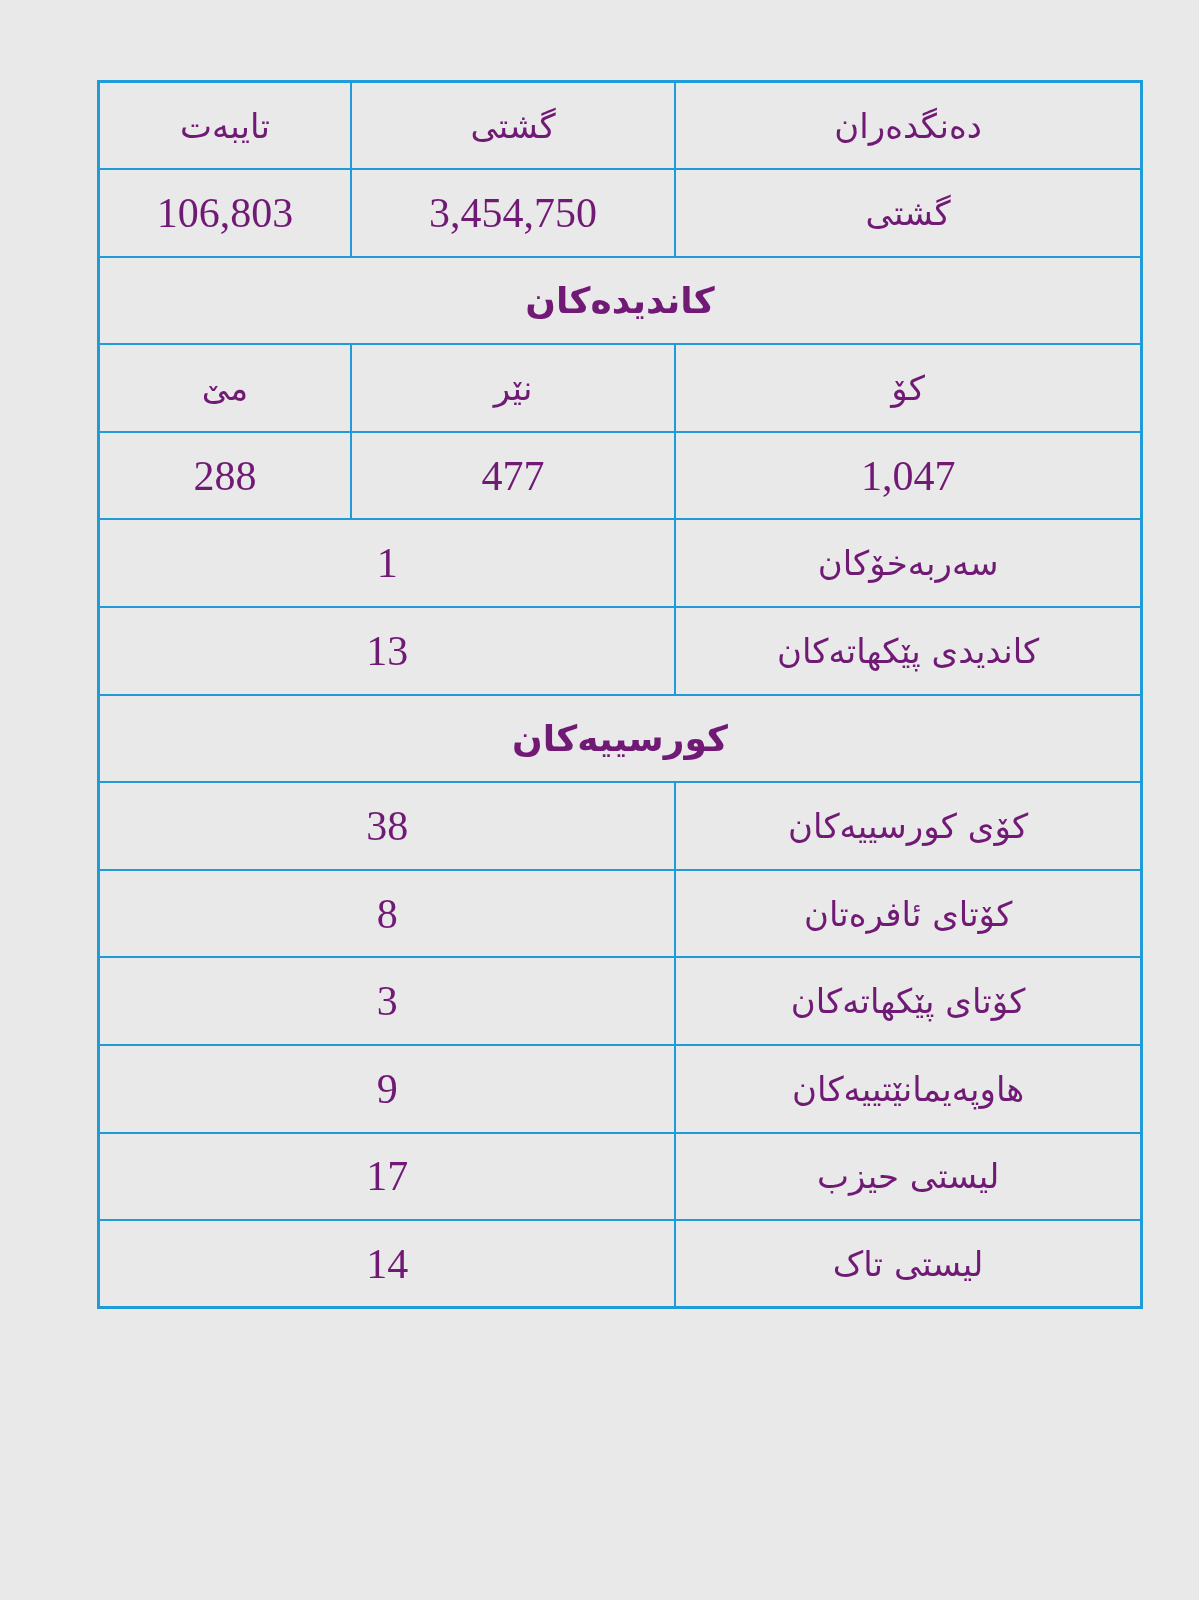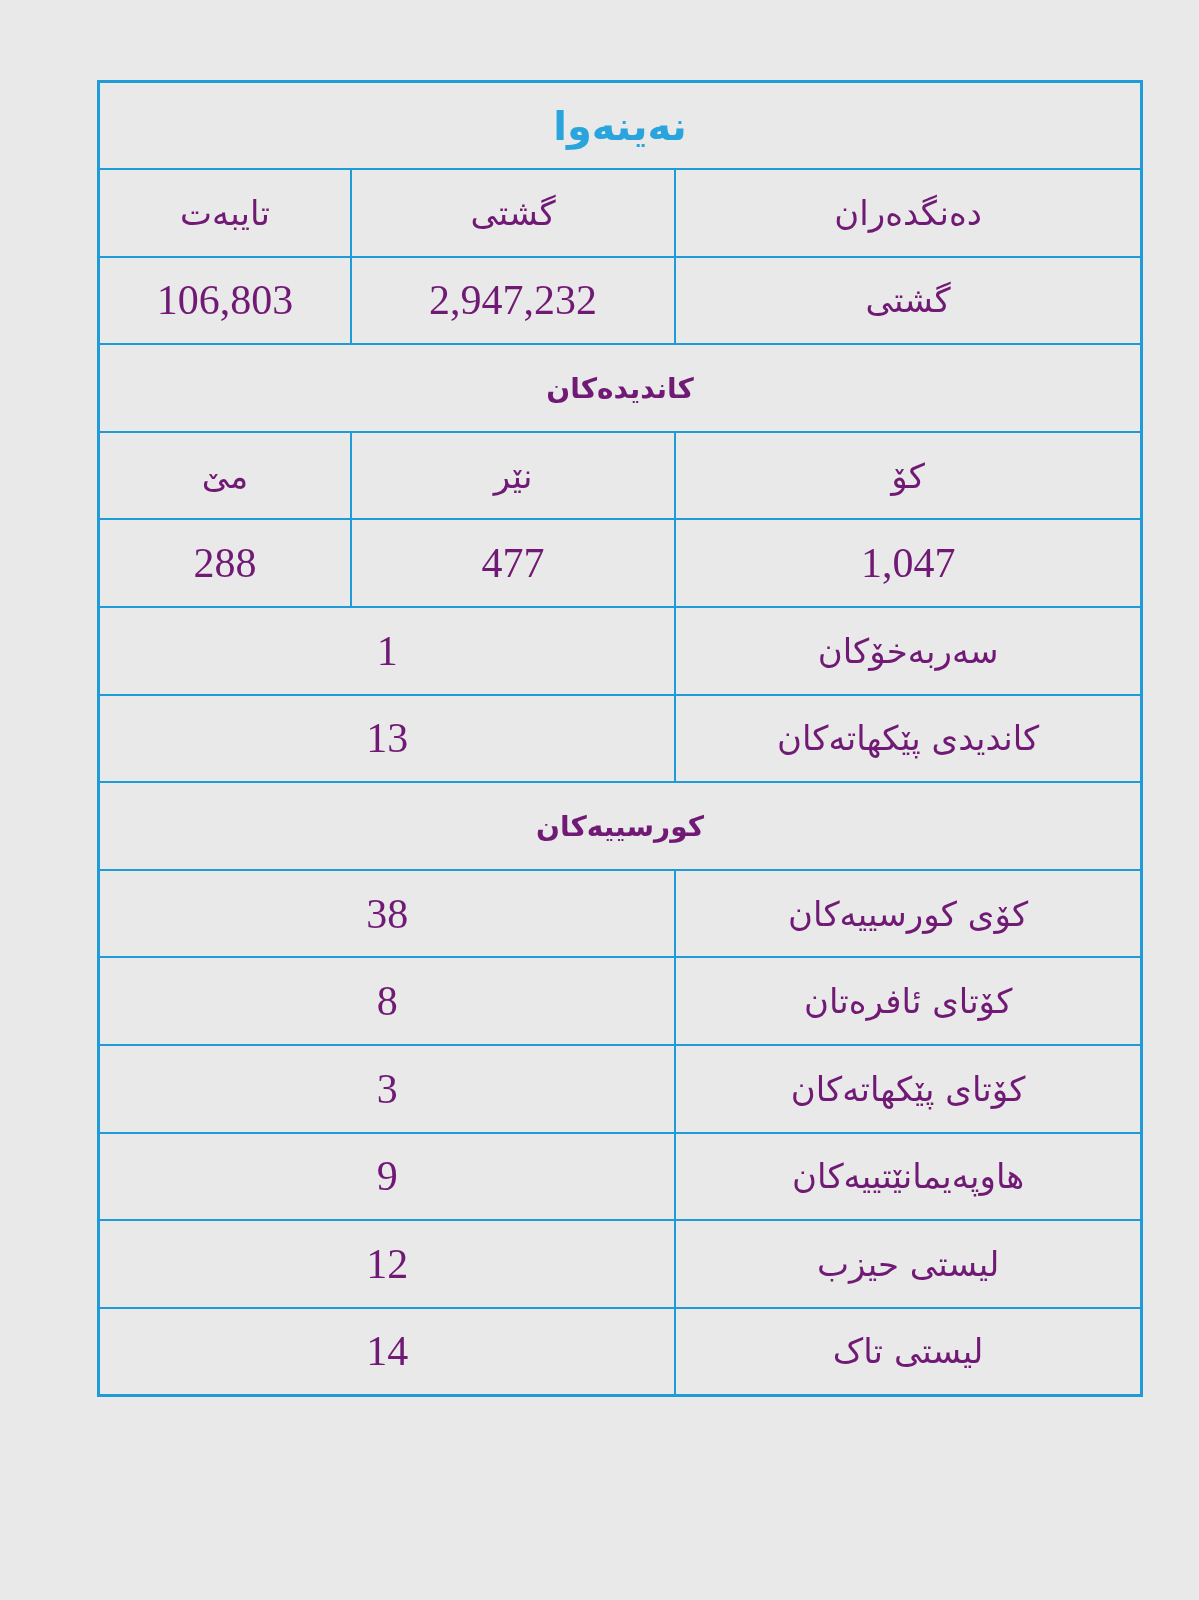--- a/index.html
+++ b/index.html
@@ -34,21 +34,21 @@
     overflow: hidden;
     white-space: nowrap;
   }
   td.title-cell {
     color: #2aa4dd;
     font-weight: bold;
     font-size: 40px;
   }
   td.section-cell {
     font-weight: bold;
-    font-size: 28px;
+    font-size: 36px;
   }
   td.num {
     font-family: "Liberation Serif", "DejaVu Serif", serif;
     font-size: 42px;
     direction: ltr;
     margin-left: 32px;
   }
   td.label { font-size: 34px; }
 </style>
 </head>
@@ -56,33 +56,30 @@
 
 <div class="canvas">
   <table class="stats">
     <colgroup>
       <col style="width:44.7%">
       <col style="width:31.1%">
       <col style="width:24.2%">
     </colgroup>
     <tbody>
 
-      <tr>
-        <td colspan="3" class="title-cell">نەینەوا</td>
-      </tr>
 
       <tr>
         <td>دەنگدەران</td>
         <td>گشتی</td>
         <td>تایبەت</td>
       </tr>
 
       <tr>
         <td class="label">گشتی</td>
-        <td class="num">2,947,232</td>
+        <td class="num">3,454,750</td>
         <td class="num">106,803</td>
       </tr>
 
       <tr>
         <td colspan="3" class="section-cell">کاندیدەکان</td>
       </tr>
 
       <tr>
         <td>کۆ</td>
         <td>نێر</td>
@@ -125,21 +122,21 @@
       </tr>
 
 
       <tr>
         <td class="label">هاوپەیمانێتییەکان</td>
         <td colspan="2" class="num">9</td>
       </tr>
 
       <tr>
         <td class="label">لیستی حیزب</td>
-        <td colspan="2" class="num">12</td>
+        <td colspan="2" class="num">17</td>
       </tr>
 
       <tr>
         <td class="label">لیستی تاک</td>
         <td colspan="2" class="num">14</td>
       </tr>
     </tbody>
   </table>
 </div>
 

